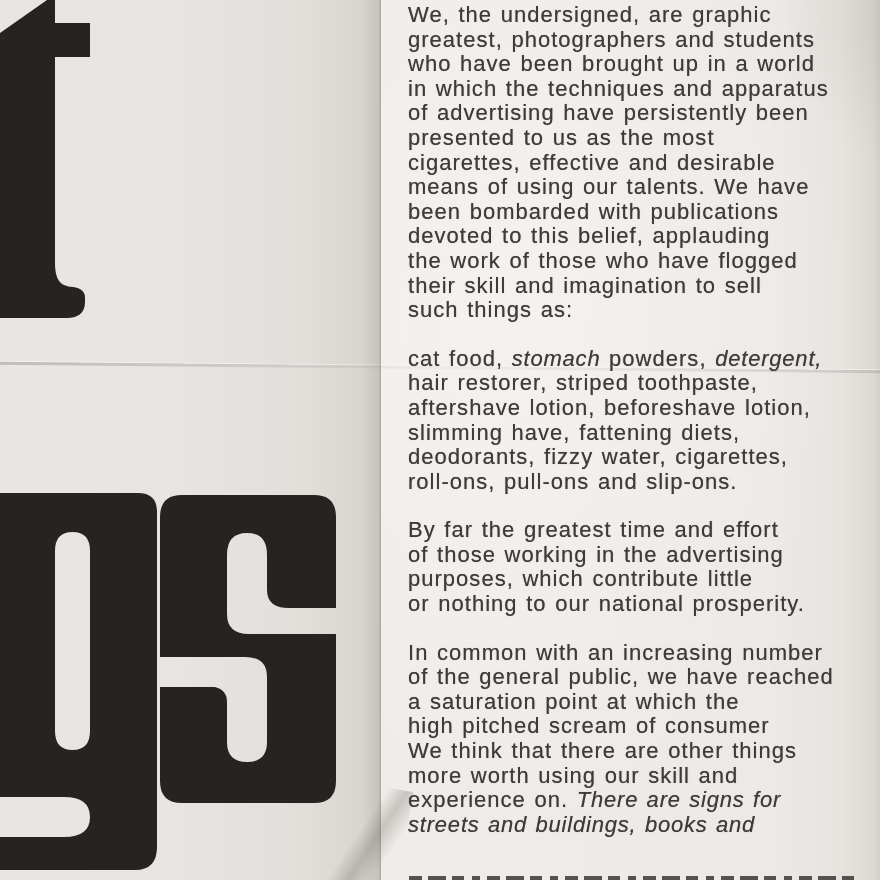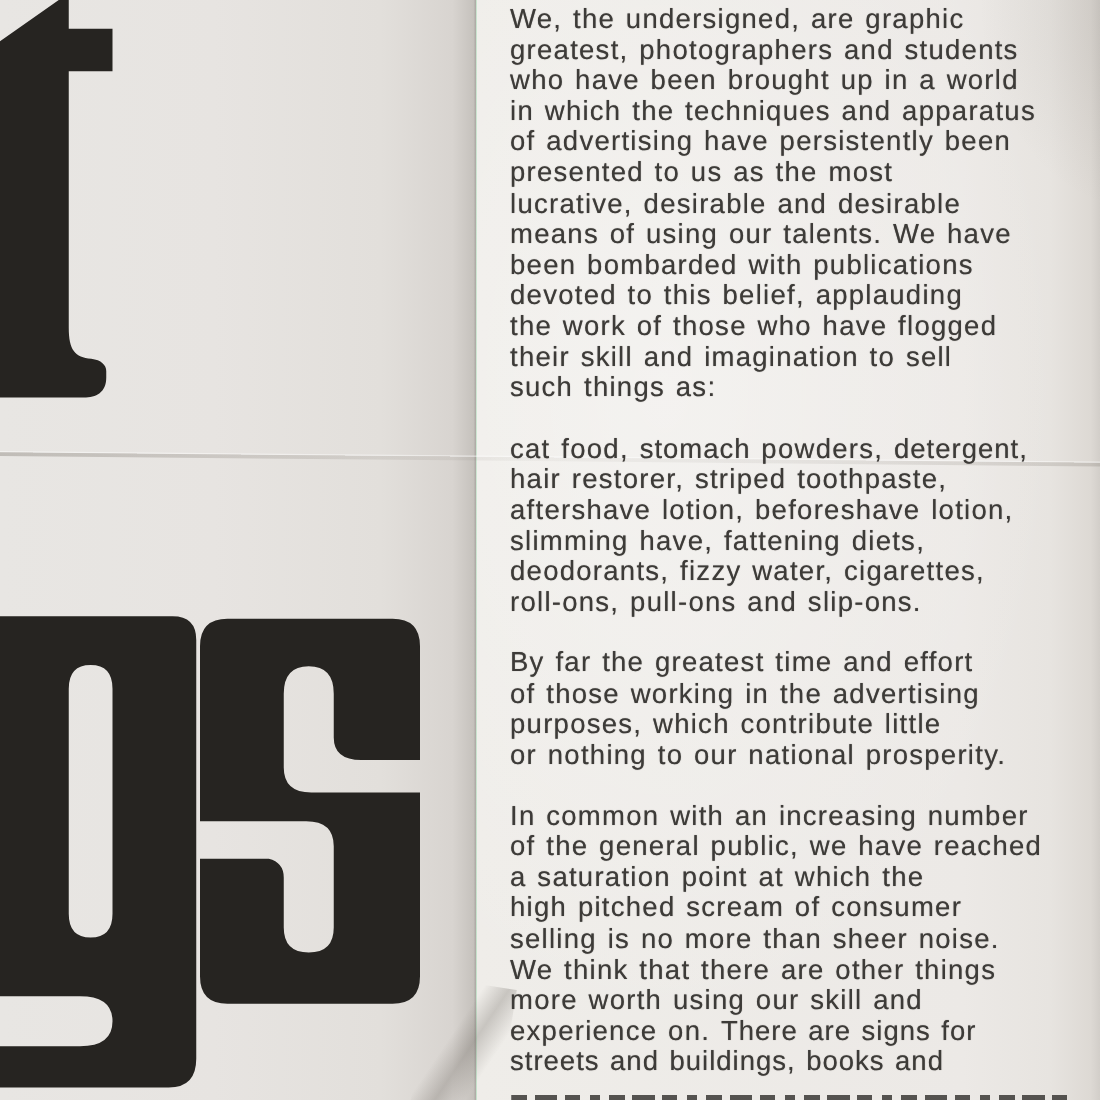--- a/index.html
+++ b/index.html
@@ -38,21 +38,21 @@
   .letters{position:absolute;left:0;top:0;width:880px;height:880px;display:block;}
   .letters path{fill:#262421;}
   .text-column{
     position:absolute;left:408px;top:3px;width:462px;
     color:#3d3b38;font-size:22px;line-height:24.6px;
     letter-spacing:1.02px;word-spacing:1.5px;
     text-shadow:0 0 0.7px rgba(61,59,56,0.65);
   }
   .para{margin:0 0 24px 0;}
   .line{height:24.6px;white-space:nowrap;}
-  .it{letter-spacing:0.8px;}
+  .it{font-style:italic;letter-spacing:0.8px;}
   .fragments{
     position:absolute;left:409px;bottom:0;width:452px;height:4px;opacity:0.88;
     background:repeating-linear-gradient(90deg,
       #403e3b 0 13px, rgba(0,0,0,0) 13px 19px,
       #403e3b 19px 37px, rgba(0,0,0,0) 37px 43px,
       #403e3b 43px 55px, rgba(0,0,0,0) 55px 63px,
       #403e3b 63px 71px, rgba(0,0,0,0) 71px 78px);
   }
 </style>
 </head>
@@ -87,21 +87,21 @@
   <div class="fold-corner-shadow"></div>
 
   <div class="text-column">
       <div class="para">
         <div class="line"><span>We, the undersigned, are graphic</span></div>
         <div class="line"><span>greatest, photographers and students</span></div>
         <div class="line"><span>who have been brought up in a world</span></div>
         <div class="line"><span>in which the techniques and apparatus</span></div>
         <div class="line"><span>of advertising have persistently been</span></div>
         <div class="line"><span>presented to us as the most</span></div>
-        <div class="line"><span>lucrative, desirable and desirable</span></div>
+        <div class="line"><span>cigarettes, effective and desirable</span></div>
         <div class="line"><span>means of using our talents. We have</span></div>
         <div class="line"><span>been bombarded with publications</span></div>
         <div class="line"><span>devoted to this belief, applauding</span></div>
         <div class="line"><span>the work of those who have flogged</span></div>
         <div class="line"><span>their skill and imagination to sell</span></div>
         <div class="line"><span>such things as:</span></div>
       </div>
       <div class="para">
         <div class="line"><span>cat food, </span><span class="it">stomach</span><span> powders, </span><span class="it">detergent,</span></div>
         <div class="line"><span>hair restorer, striped toothpaste,</span></div>
@@ -114,21 +114,20 @@
         <div class="line"><span>By far the greatest time and effort</span></div>
         <div class="line"><span>of those working in the advertising</span></div>
         <div class="line"><span>purposes, which contribute little</span></div>
         <div class="line"><span>or nothing to our national prosperity.</span></div>
       </div>
       <div class="para">
         <div class="line"><span>In common with an increasing number</span></div>
         <div class="line"><span>of the general public, we have reached</span></div>
         <div class="line"><span>a saturation point at which the</span></div>
         <div class="line"><span>high pitched scream of consumer</span></div>
-        <div class="line"><span>selling is no more than sheer noise.</span></div>
         <div class="line"><span>We think that there are other things</span></div>
         <div class="line"><span>more worth using our skill and</span></div>
         <div class="line"><span>experience on. </span><span class="it">There are signs for</span></div>
         <div class="line"><span class="it">streets and buildings, books and</span></div>
       </div>
     </div>
 
   <div class="fragments"></div>
 
 </div>

